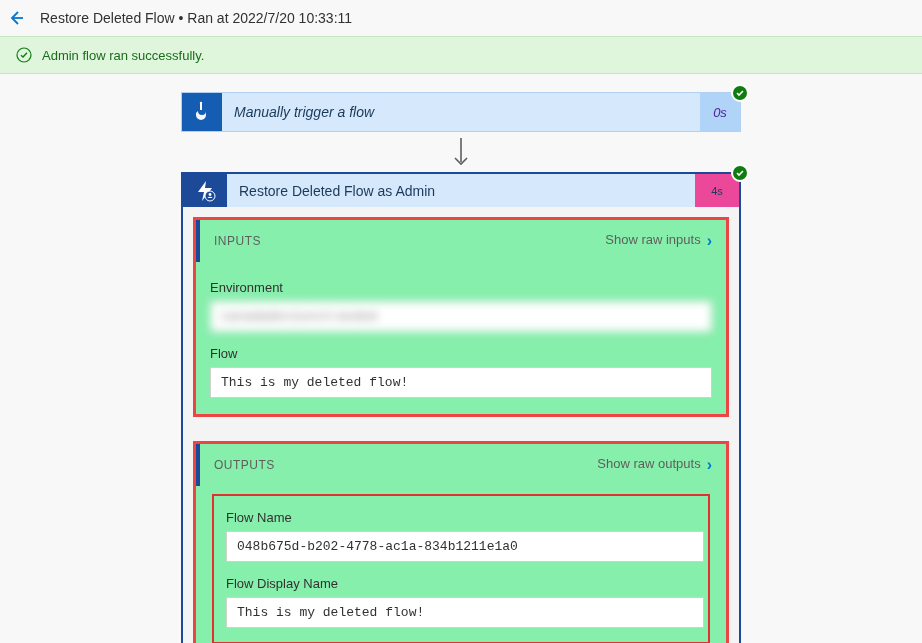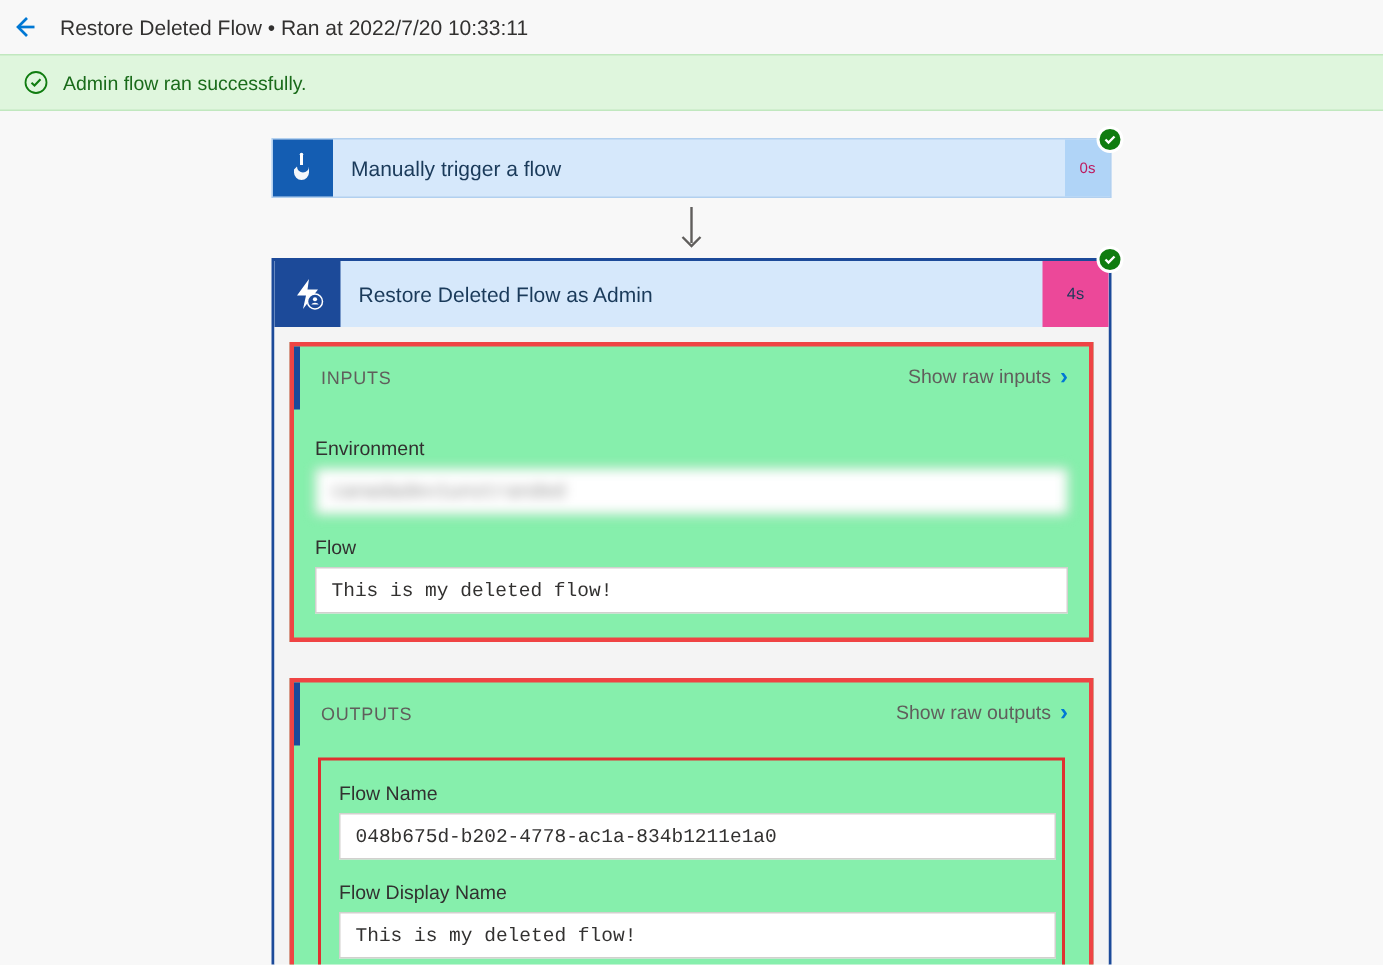--- a/index.html
+++ b/index.html
@@ -72,62 +72,63 @@
       justify-content: center;
       z-index: 5;
     }
     .badge-check svg { display: block; }
     .trigger-bar {
       display: flex;
       align-items: stretch;
       border: 1px solid #b2d0ef;
       background: #d6e8fb;
       height: 40px;
+      font-style: italic;
     }
     .trigger-icon {
       width: 40px;
       background: #145db2;
       display: flex;
       align-items: center;
       justify-content: center;
     }
     .trigger-title {
       flex: 1;
       display: flex;
       align-items: center;
       padding: 0 12px;
       color: #1a3a5a;
       font-size: 14px;
     }
     .duration-box {
-      width: 30px;
+      width: 40px;
       background: #b0d4f7;
       display: flex;
       align-items: center;
       justify-content: center;
-      color: #be185d;
-      font-size: 10px;
+      color: #4c1d95;
+      font-size: 13px;
     }
     .arrow-down {
       display: flex;
       align-items: center;
       justify-content: center;
       height: 40px;
       color: #605e5c;
     }
     .action-card {
       width: 560px;
       border: 2px solid #1c4a99;
       background: #fff;
     }
     .action-header {
       display: flex;
       align-items: stretch;
       background: #d6e8fb;
-      height: 44px;
+      height: 33px;
     }
     .action-icon {
       width: 44px;
       background: #1c4a99;
       display: flex;
       align-items: center;
       justify-content: center;
     }
     .action-title {
       flex: 1;

